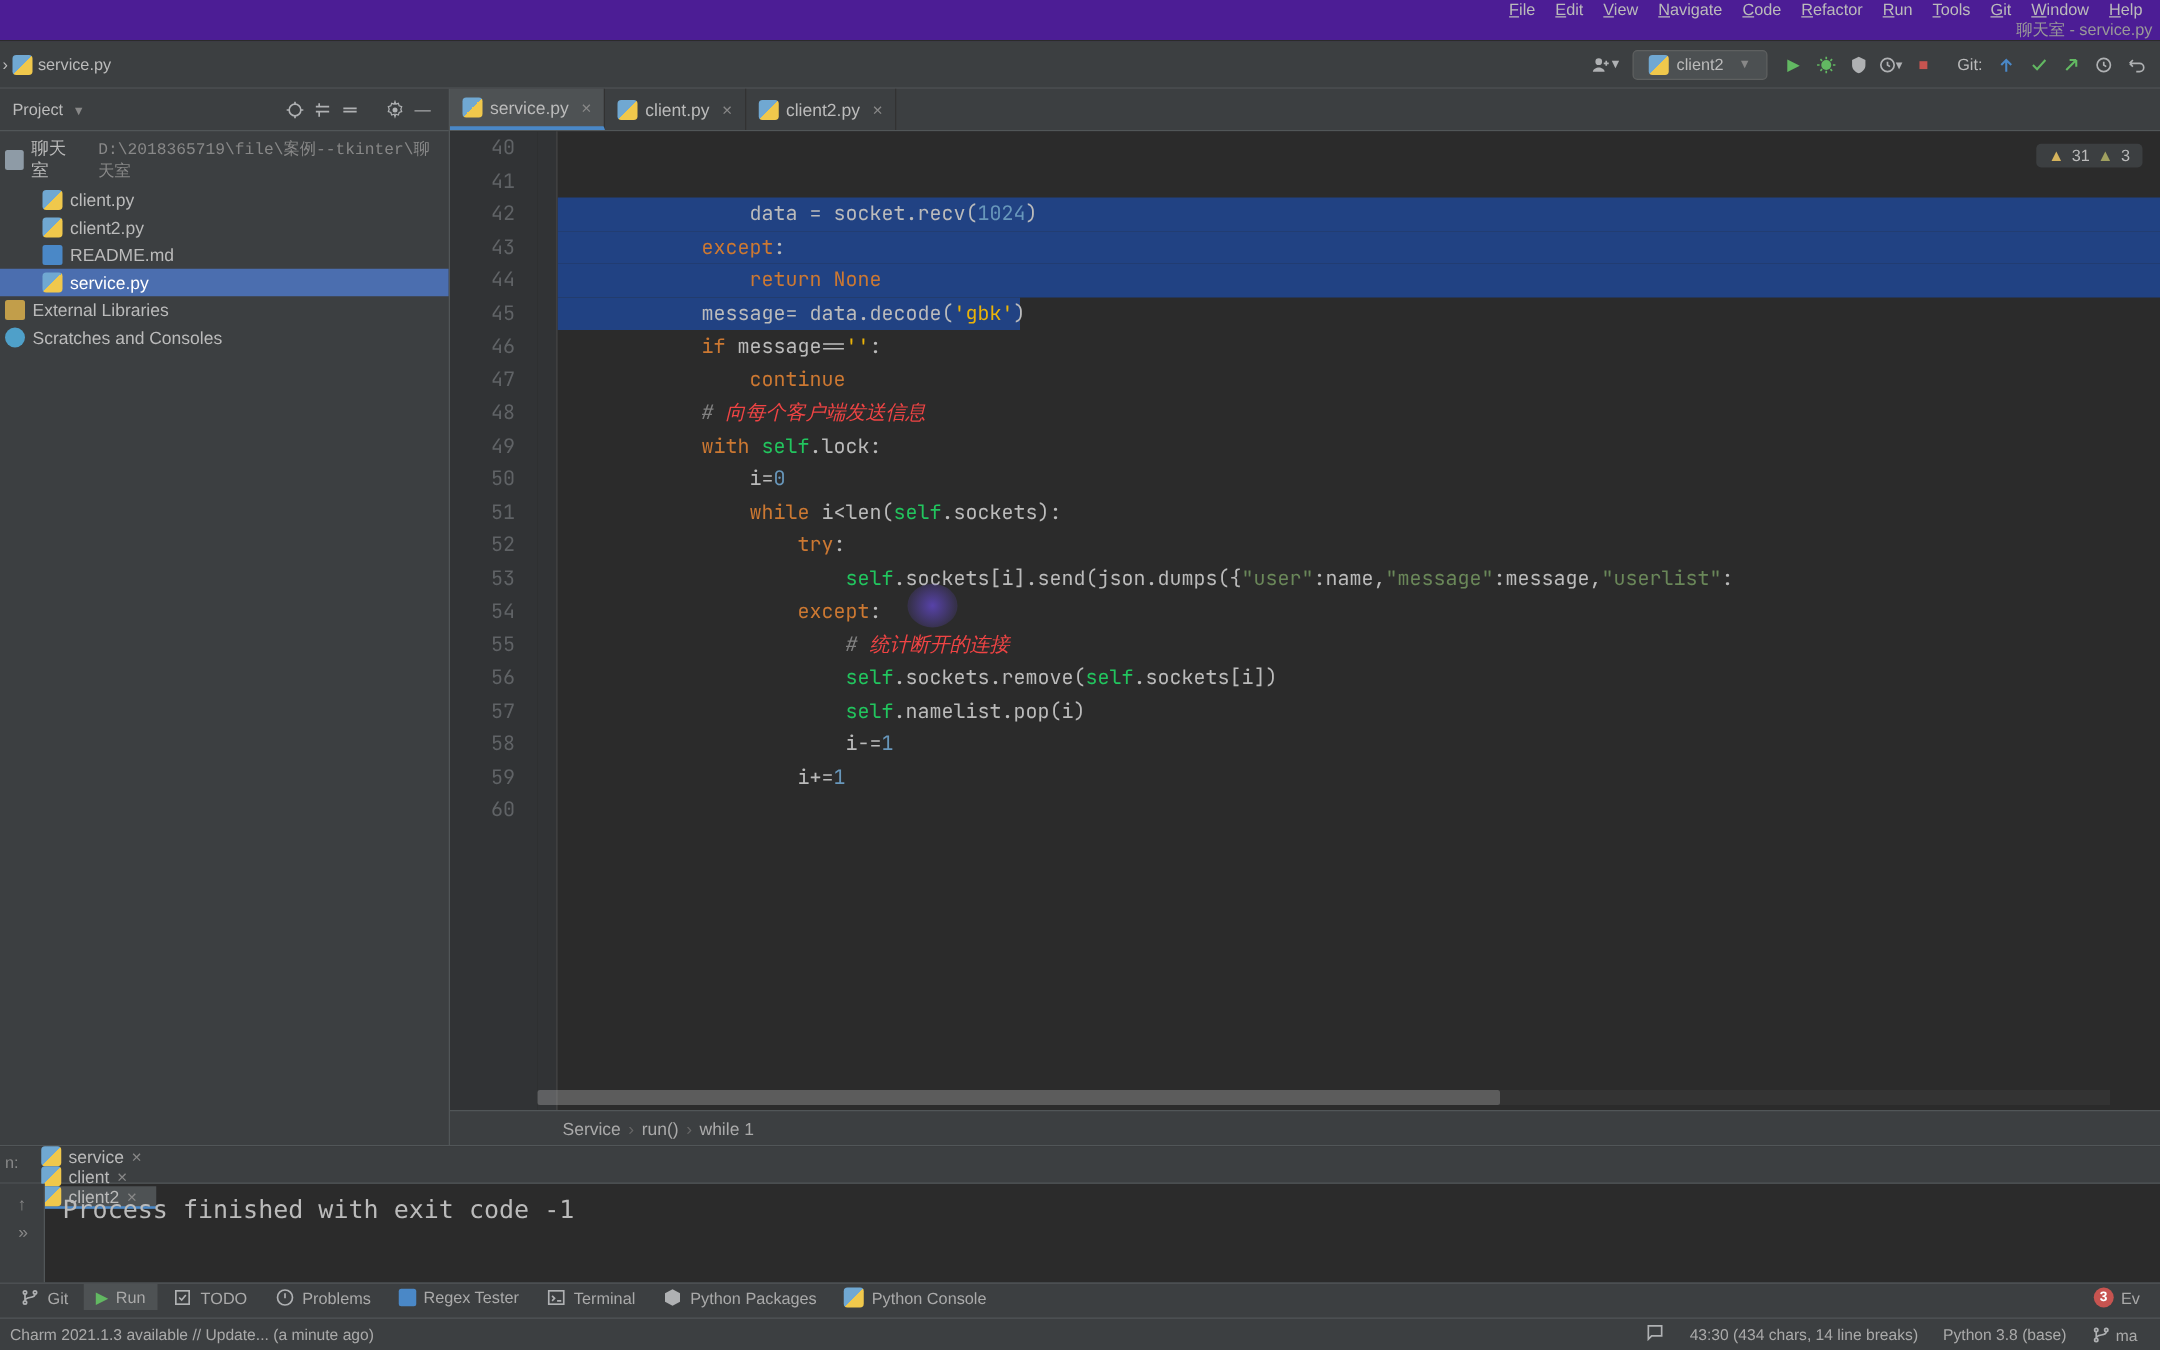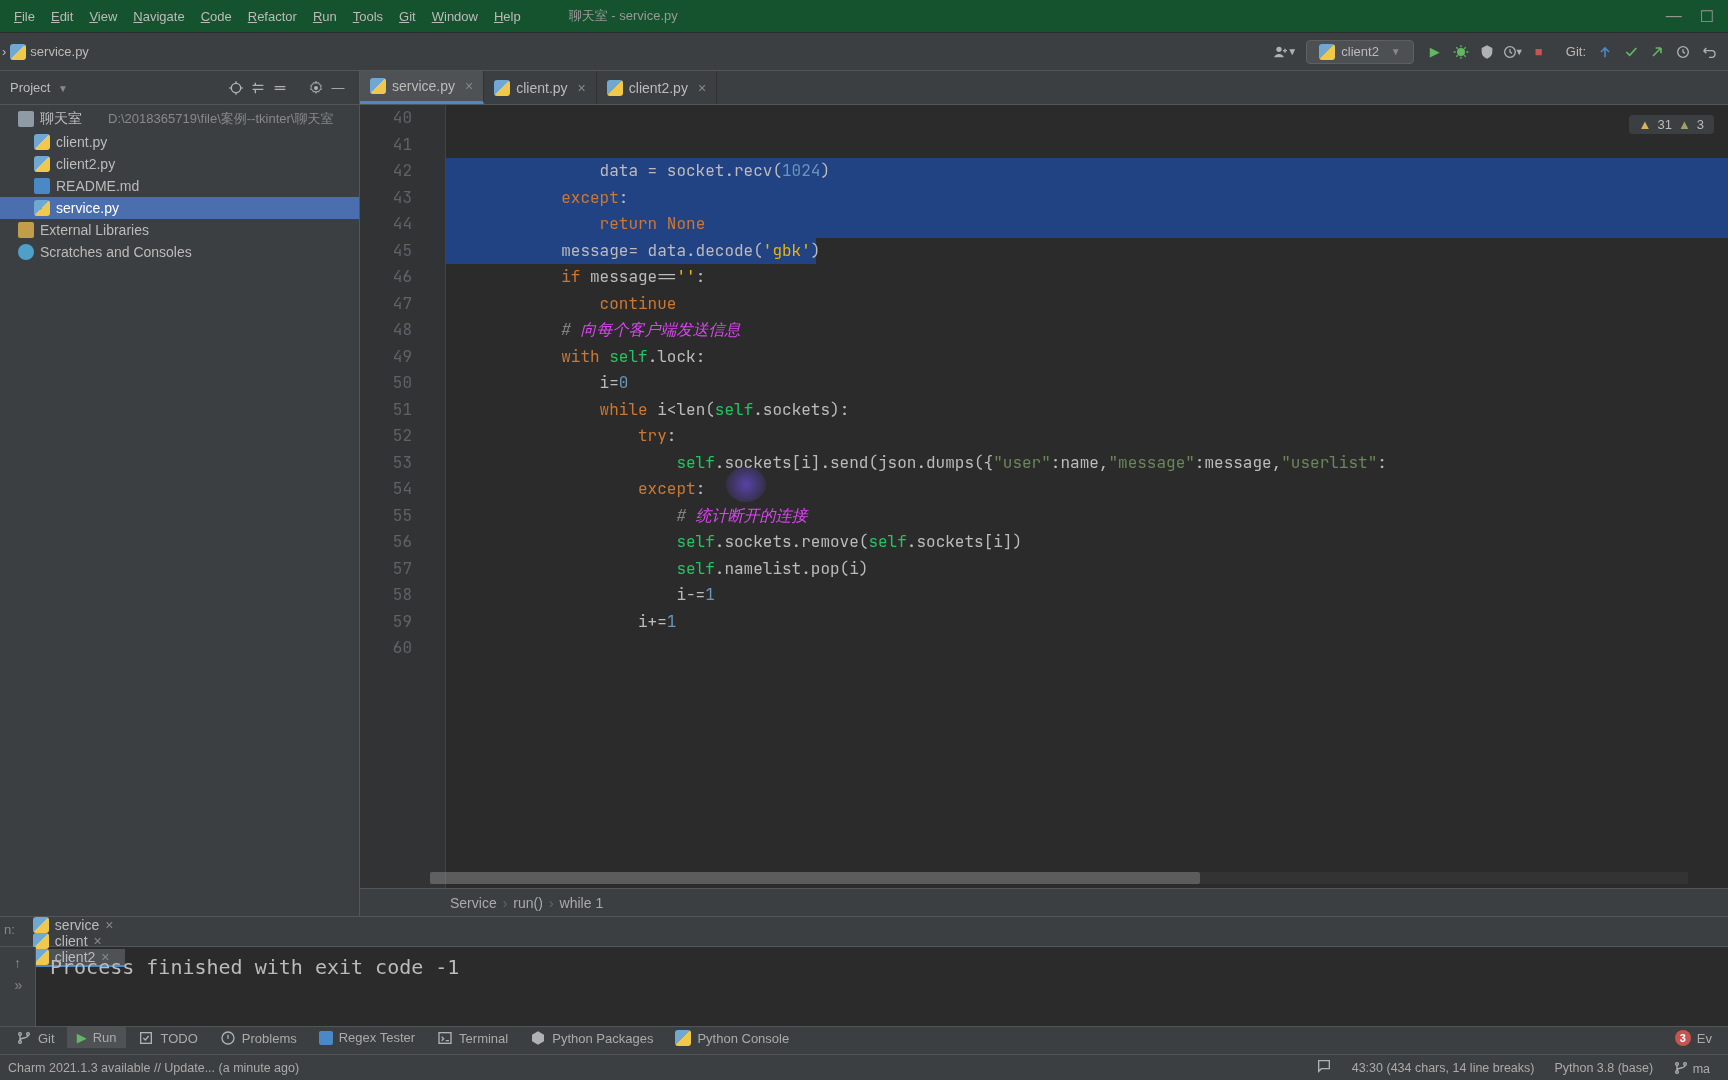--- a/index.html
+++ b/index.html
@@ -9,25 +9,26 @@
   color: #bbb;
   width: 1728px;
   height: 1080px;
   overflow: hidden;
   font-size: 13px;
   display: flex;
   flex-direction: column;
 }
 .menubar {
   height: 33px;
-  background: #14532d;
-  display: flex;
-  align-items: center;
+  background: #4c1d95;
+  display: flex;
+  align-items: flex-end;
   padding: 0 6px;
   border-bottom: 1px solid #2b2b2b;
+  flex-direction: column;
 }
 .menubar .menu-item {
   padding: 3px 8px;
   cursor: default;
 }
 .menubar .menu-item u { text-decoration: underline; }
 .menubar .title-spacer { flex: 1; text-align: left; padding-left: 40px; color: #999;}
 .menubar .win-btns { display: flex; gap: 18px; padding-right: 8px; color: #999; font-size: 16px;}
 .navbar {
   height: 38px;
@@ -77,25 +78,25 @@
   display: flex;
   align-items: center;
   padding: 0 10px;
   border-bottom: 1px solid #515658;
 }
 .sidebar-header .title { flex: 1; font-weight: 500; }
 .sidebar-header .tool-btn { width: 22px; height: 22px; }
 .tree { padding: 2px 0; flex: 1; overflow: auto; }
 .tree-row {
   display: flex; align-items: center; gap: 6px;
-  padding: 3px 6px 3px 18px; font-size: 14px;
+  padding: 3px 6px 3px 4px; font-size: 14px;
 }
 .tree-row.indent1 { padding-left: 34px; }
 .tree-row.sel { background: #4b6eaf; color: #fff; }
-.tree-row .path { color: #888; font-size: 13px; margin-left: 20px; }
+.tree-row .path { color: #888; font-size: 13px; margin-left: 8px; font-family: Liberation Mono, monospace; }
 .lib-icon {
   width: 16px; height: 16px; display: inline-block;
   background: #c29e4a; border-radius: 2px;
 }
 .scratch-icon {
   width: 16px; height: 16px; display: inline-block;
   background: #4fa0c9; border-radius: 50%;
 }
 .git-icon {
   width: 16px; height: 16px; display: inline-block;
@@ -158,21 +159,21 @@
 .code-line.sel-partial::before {
   content: ''; position: absolute; left: 0; top: 0; bottom: 0;
   width: var(--selw, 370px); background: #214283; z-index: 0;
 }
 .code-line.sel-partial > * { position: relative; z-index: 1; }
 .kw { color: #cc7832; }
 .str { color: #eab308; }
 .num { color: #6897bb; }
 .self { color: #22c55e; }
 .cmt { color: #808080; font-style: italic; }
-.cmt-cn { color: #d946ef; font-style: italic; }
+.cmt-cn { color: #ef4444; font-style: italic; }
 .strkey { color: #6a8759; }
 .insp-badge {
   position: absolute; top: 10px; right: 14px;
   background: #3c3f41; border-radius: 4px;
   padding: 2px 10px; display: flex; align-items: center; gap: 6px;
   font-family: "Segoe UI", Arial, sans-serif; font-size: 13px;
 }
 .warn-tri { color: #d5b35c; }
 .click-highlight {
   position: absolute;

